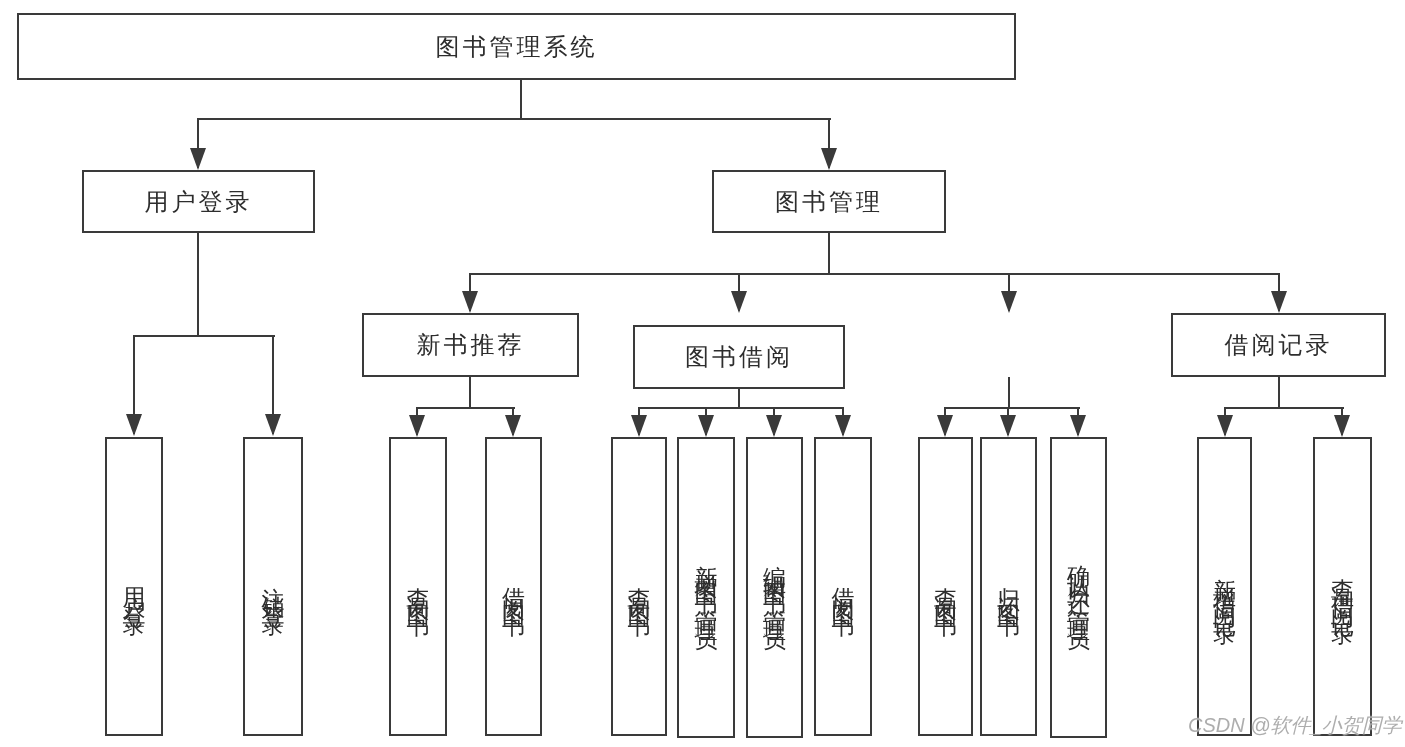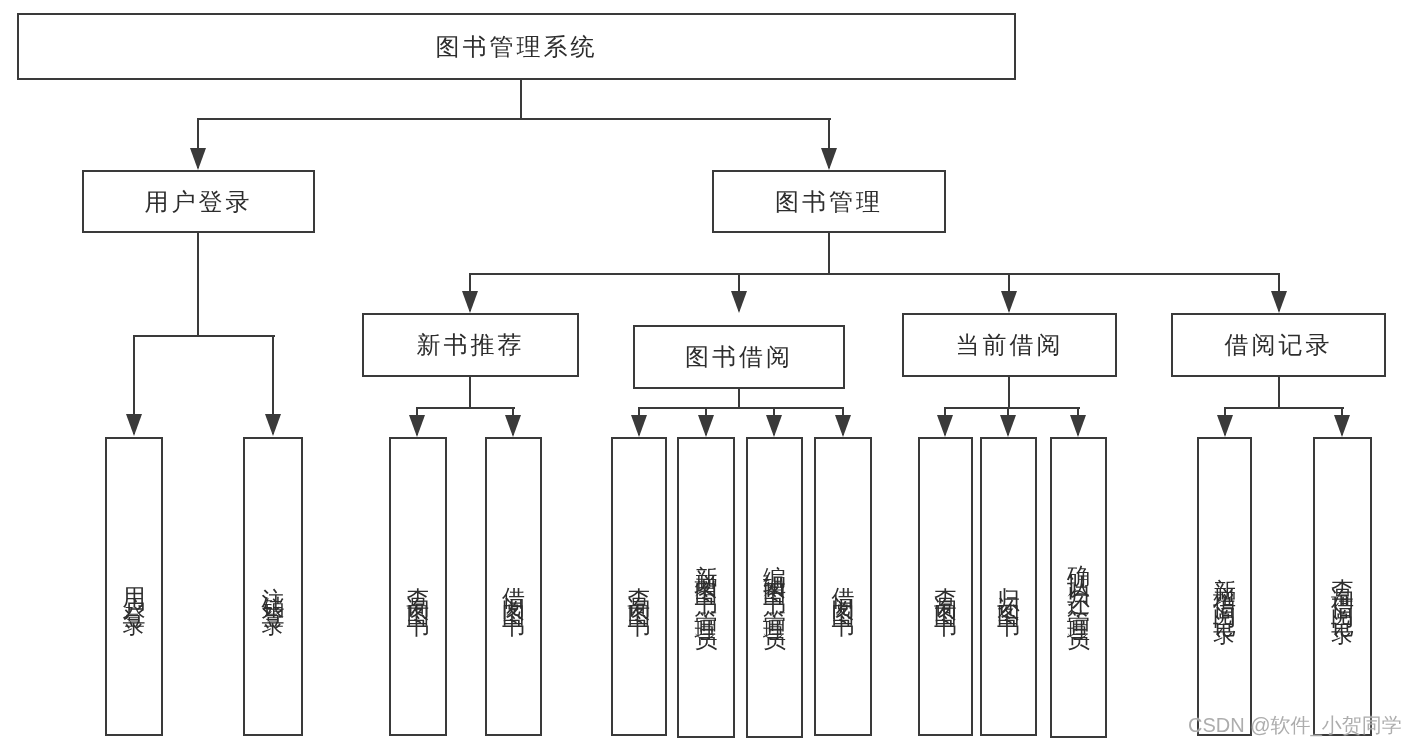--- a/index.html
+++ b/index.html
@@ -21,20 +21,21 @@
   .line{position:absolute;background:#3a3a3a;}
   .arrow{
     position:absolute;width:0;height:0;
     border-left:8px solid transparent;border-right:8px solid transparent;
     border-top:22px solid #3a3a3a;
   }
   .watermark{
     position:absolute;left:1188px;top:712px;width:212px;
     font-size:20px;color:rgba(166,166,166,0.92);white-space:nowrap;
     text-shadow:0 0 2px rgba(255,255,255,0.9);
+    font-style:italic;
   }
 </style>
 </head>
 <body>
 
 <div class="diagram">
 
   <div class="line" style="left:520px;top:68px;width:2px;height:50px"></div>
   <div class="line" style="left:197px;top:118px;width:634px;height:2px"></div>
   <div class="line" style="left:197px;top:118px;width:2px;height:50px"></div>
@@ -107,23 +108,20 @@
   </div>
 
   <div class="box" style="left:712px;top:170px;width:234px;height:63px">
     <span class="hlabel">图书管理</span>
   </div>
 
   <div class="box" style="left:633px;top:325px;width:212px;height:64px">
     <span class="hlabel">图书借阅</span>
   </div>
 
-  <div class="box" style="left:902px;top:313px;width:215px;height:64px">
-    <span class="hlabel">当前借阅</span>
-  </div>
 
   <div class="box" style="left:1171px;top:313px;width:215px;height:64px">
     <span class="hlabel">借阅记录</span>
   </div>
 
   <div class="box vleaf" style="left:105px;top:437px;width:58px;height:299px">
     <span>用户登录</span>
   </div>
 
   <div class="box vleaf" style="left:243px;top:437px;width:60px;height:299px">

